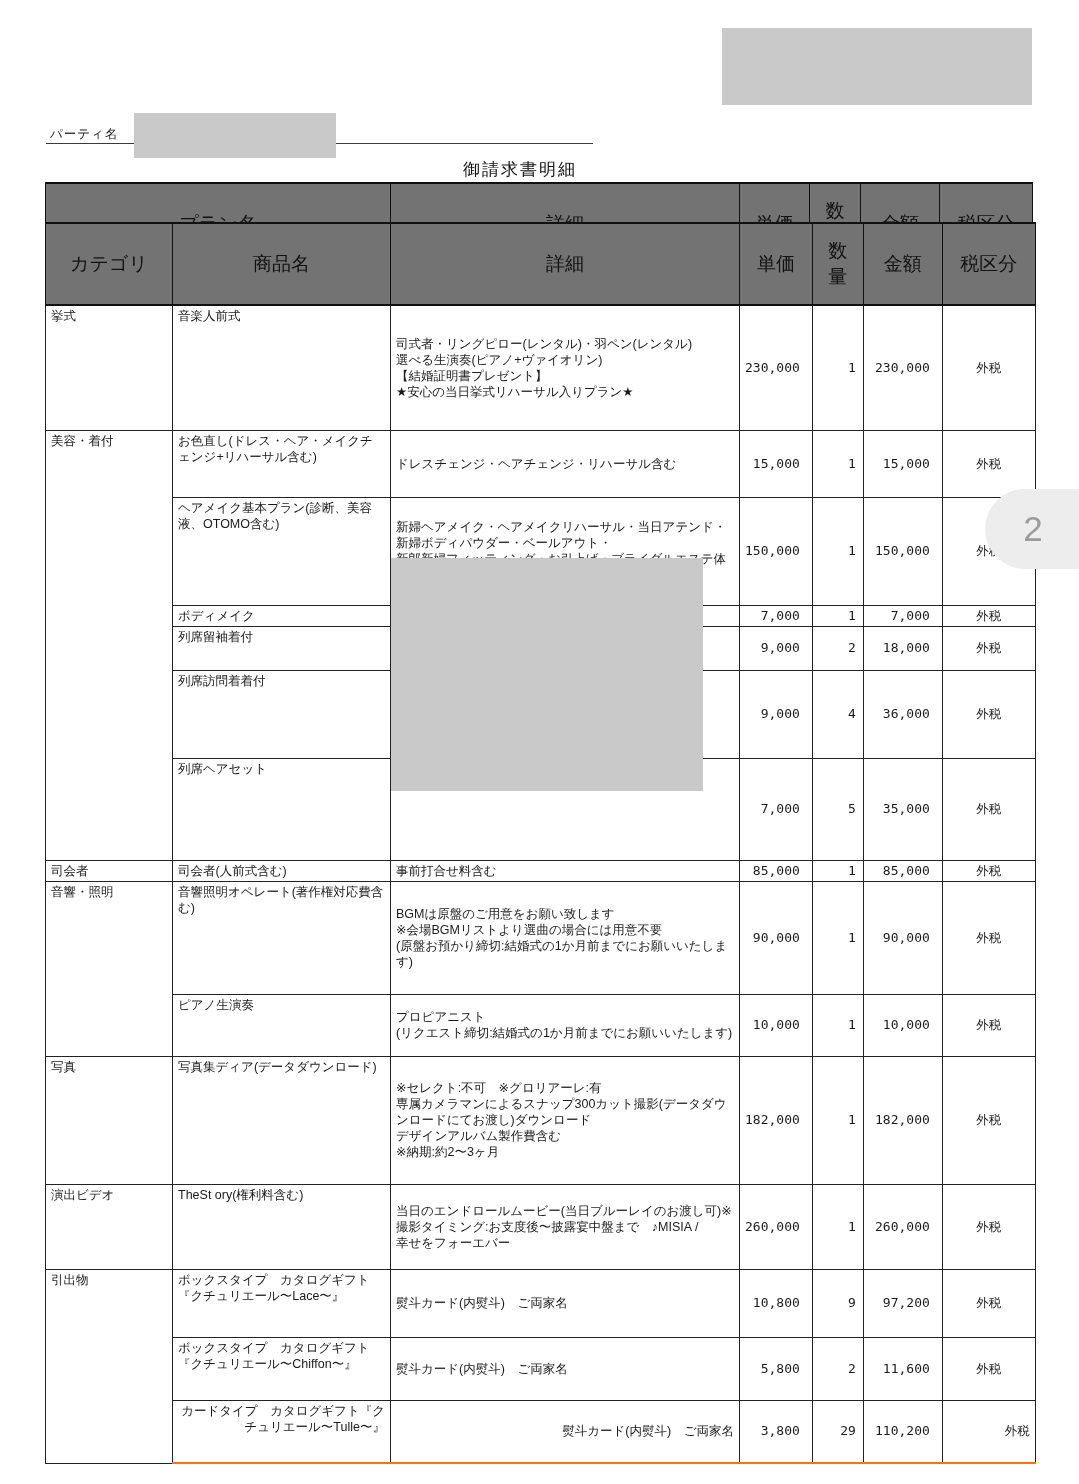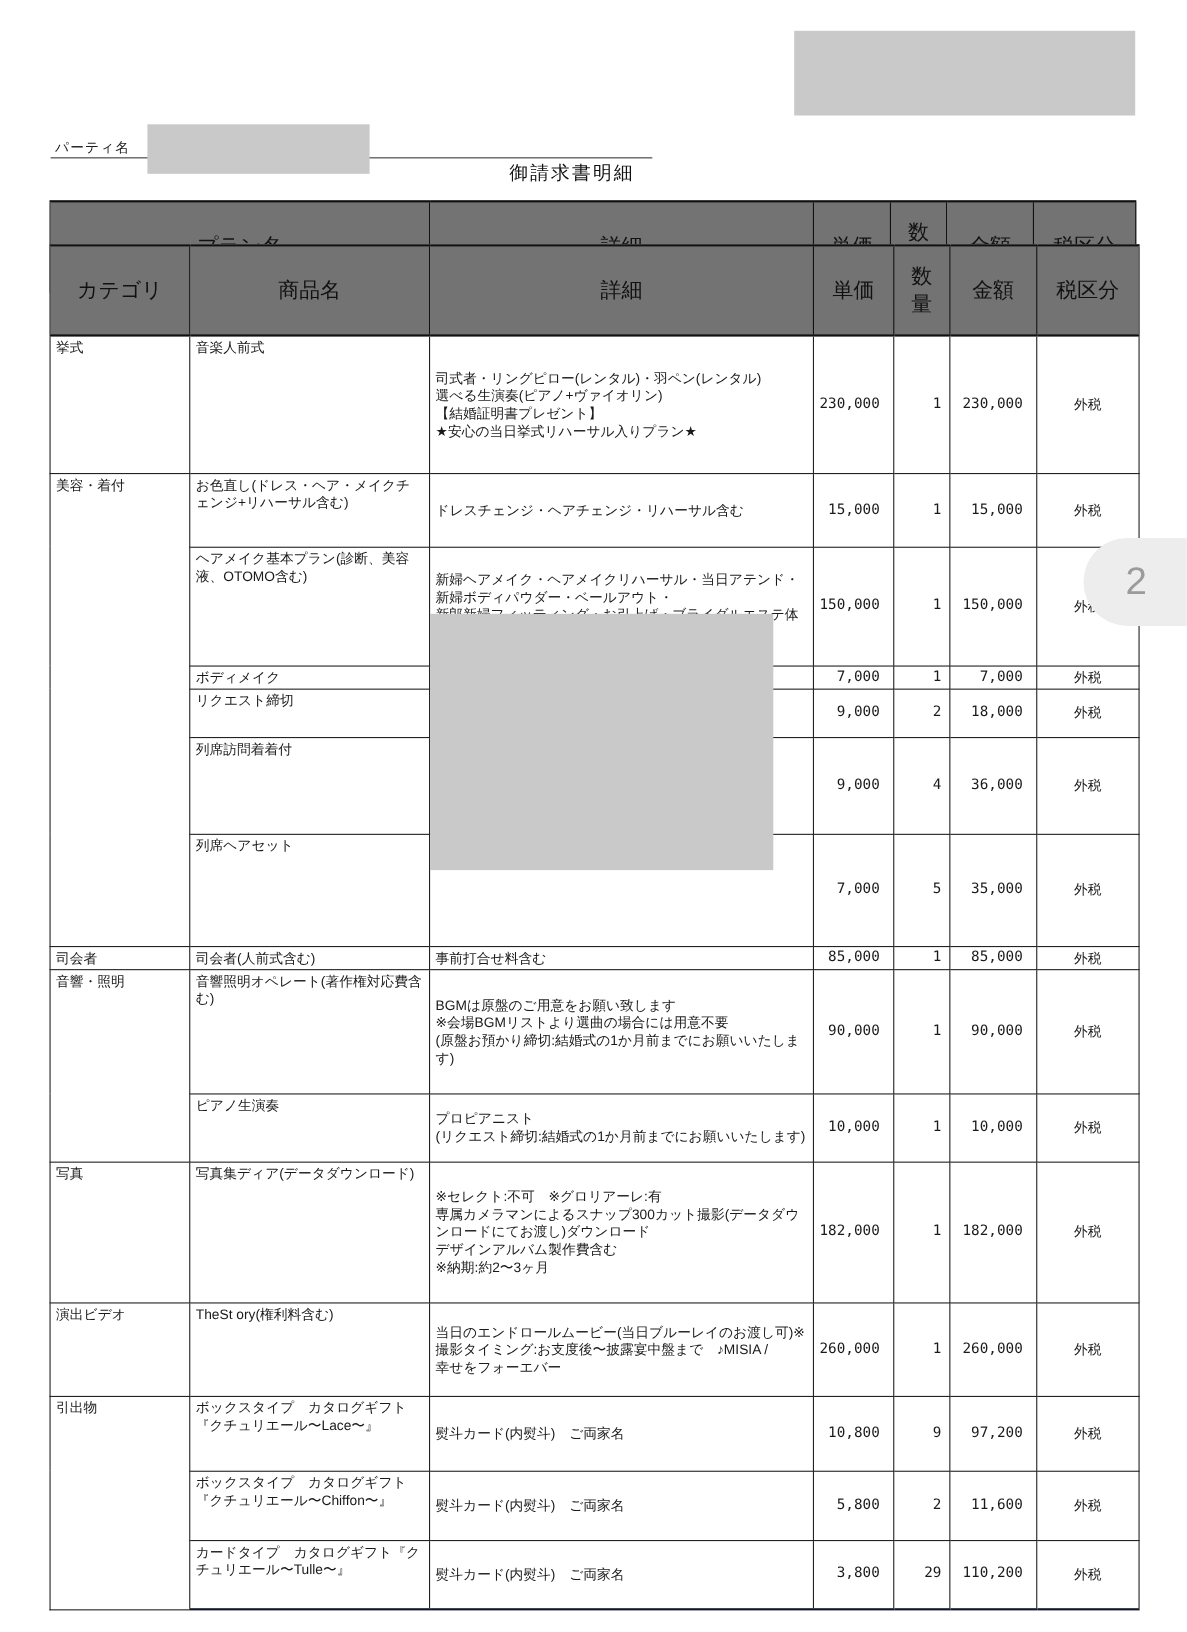--- a/index.html
+++ b/index.html
@@ -15,21 +15,21 @@
   #party-label{
     position:absolute;left:50px;top:126px;
     font-size:12.5px;letter-spacing:1px;
   }
   #party-underline{
     position:absolute;left:46px;top:122px;width:547px;height:21px;
     border-bottom:1.5px solid #3a3a3a;
   }
   
   #doc-title{
-    position:absolute;left:45px;top:146px;width:950px;
+    position:absolute;left:45px;top:158px;width:950px;
     text-align:center;font-size:17px;letter-spacing:2px;color:#111;
   }
   
   table{border-collapse:collapse;table-layout:fixed;background:#fff;}
   #plan-table{position:absolute;left:45px;top:182px;}
   #items-table{position:absolute;left:45px;top:222px;}
   th{
     background:#737373;
     font-size:19px;font-weight:400;color:#111;
     border:1px solid #111;border-top:2px solid #111;border-bottom:2px solid #111;
@@ -47,21 +47,21 @@
   td.cat{vertical-align:top;text-align:left;}
   td.product{vertical-align:top;text-align:left;}
   td.detail{vertical-align:middle;text-align:left;white-space:pre-line;overflow-wrap:break-word;}
   td.num{
     vertical-align:middle;text-align:right;
     font-family:"DejaVu Sans Mono","Liberation Mono",monospace;
     font-size:13px;padding-right:12px;
   }
   td.qty{padding-right:7px;}
   td.tax{vertical-align:middle;text-align:center;font-size:12.5px;}
-  tr.last td{border-bottom:2px solid #0f172a;}
+  tr.last td{border-bottom:2px solid #f97316;text-align:right;}
   
   .redaction{position:absolute;background:#c9c9c9;}
   #redact-top-right{left:722px;top:28px;width:310px;height:77px;}
   #redact-party{left:134px;top:113px;width:202px;height:45px;z-index:2;}
   #redact-details{left:391px;top:558px;width:312px;height:233px;z-index:5;}
   
   #page-badge{
     position:absolute;left:985px;top:489px;width:96px;height:80px;
     background:#ededed;border-radius:40px 0 0 40px;z-index:6;
     display:flex;align-items:center;justify-content:center;
@@ -158,21 +158,21 @@
         </tr>
         <tr style="height: 18px;">
           <td class="product">ボディメイク</td>
           <td class="detail">新婦様ボディーメイク</td>
           <td class="num">7,000</td>
           <td class="num qty">1</td>
           <td class="num">7,000</td>
           <td class="tax">外税</td>
         </tr>
         <tr style="height: 44px;">
-          <td class="product">リクエスト締切</td>
+          <td class="product">列席留袖着付</td>
           <td class="detail"></td>
           <td class="num">9,000</td>
           <td class="num qty">2</td>
           <td class="num">18,000</td>
           <td class="tax">外税</td>
         </tr>
         <tr style="height: 88px;">
           <td class="product">列席訪問着着付</td>
           <td class="detail"></td>
           <td class="num">9,000</td>

